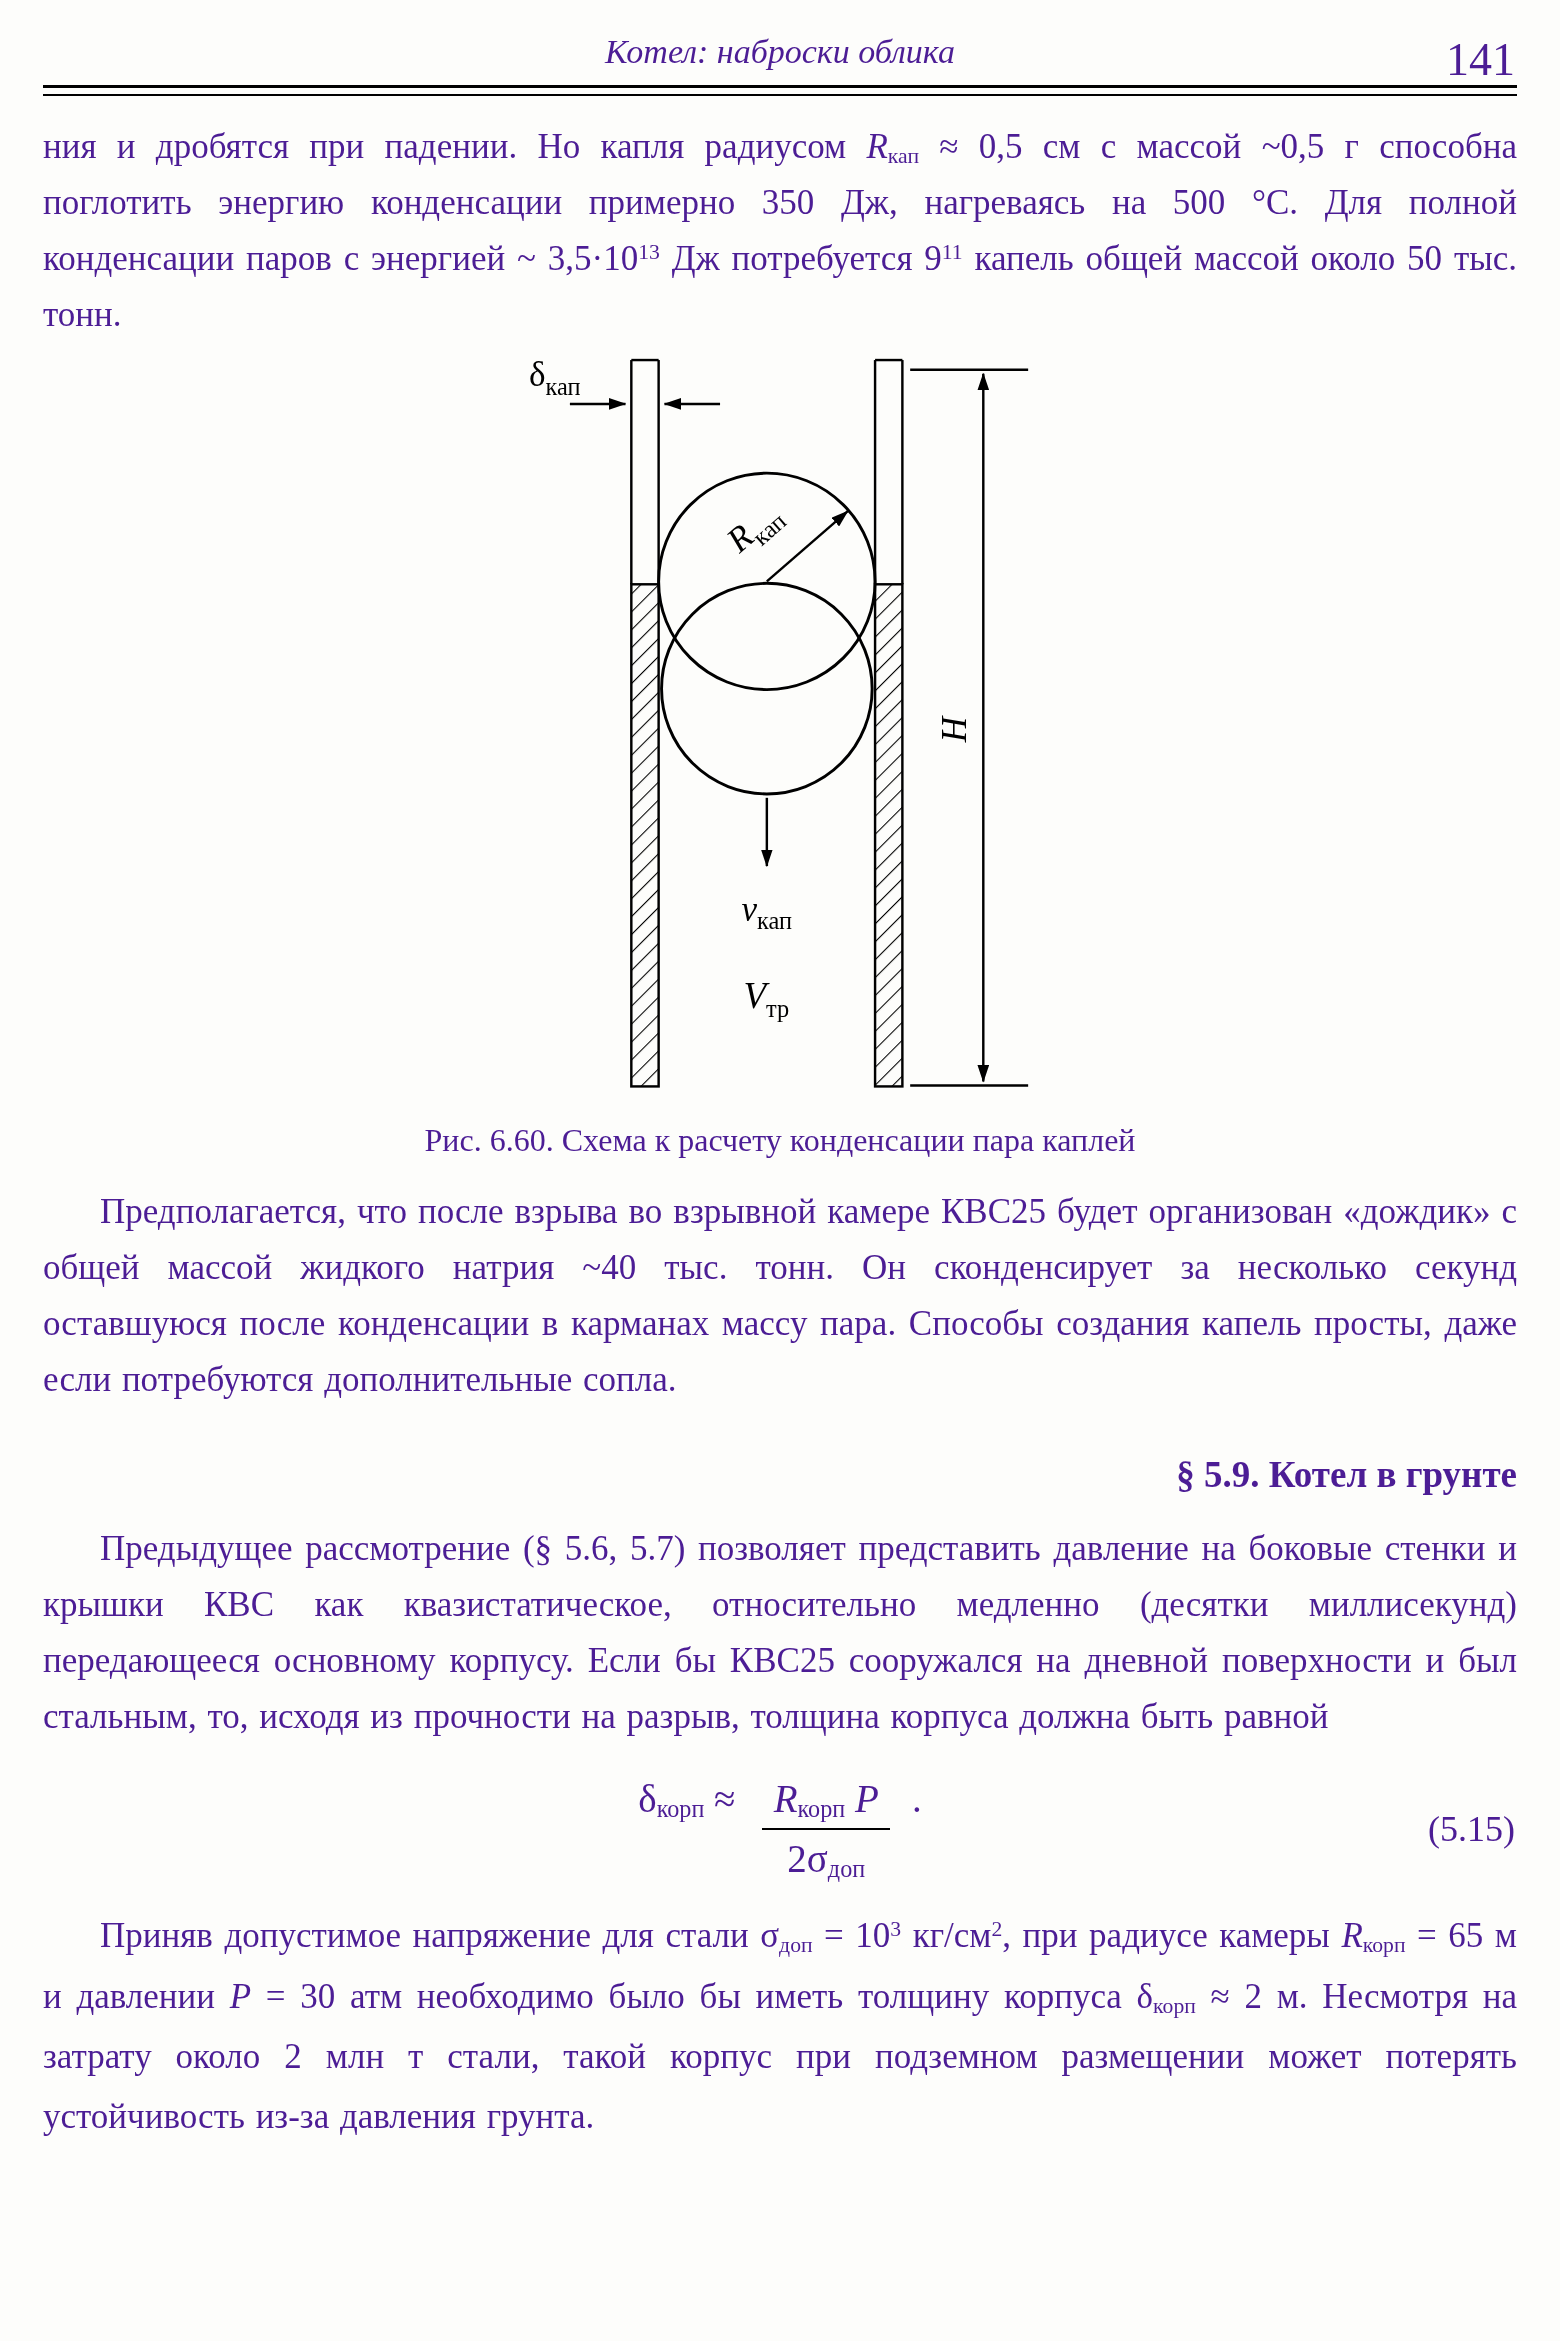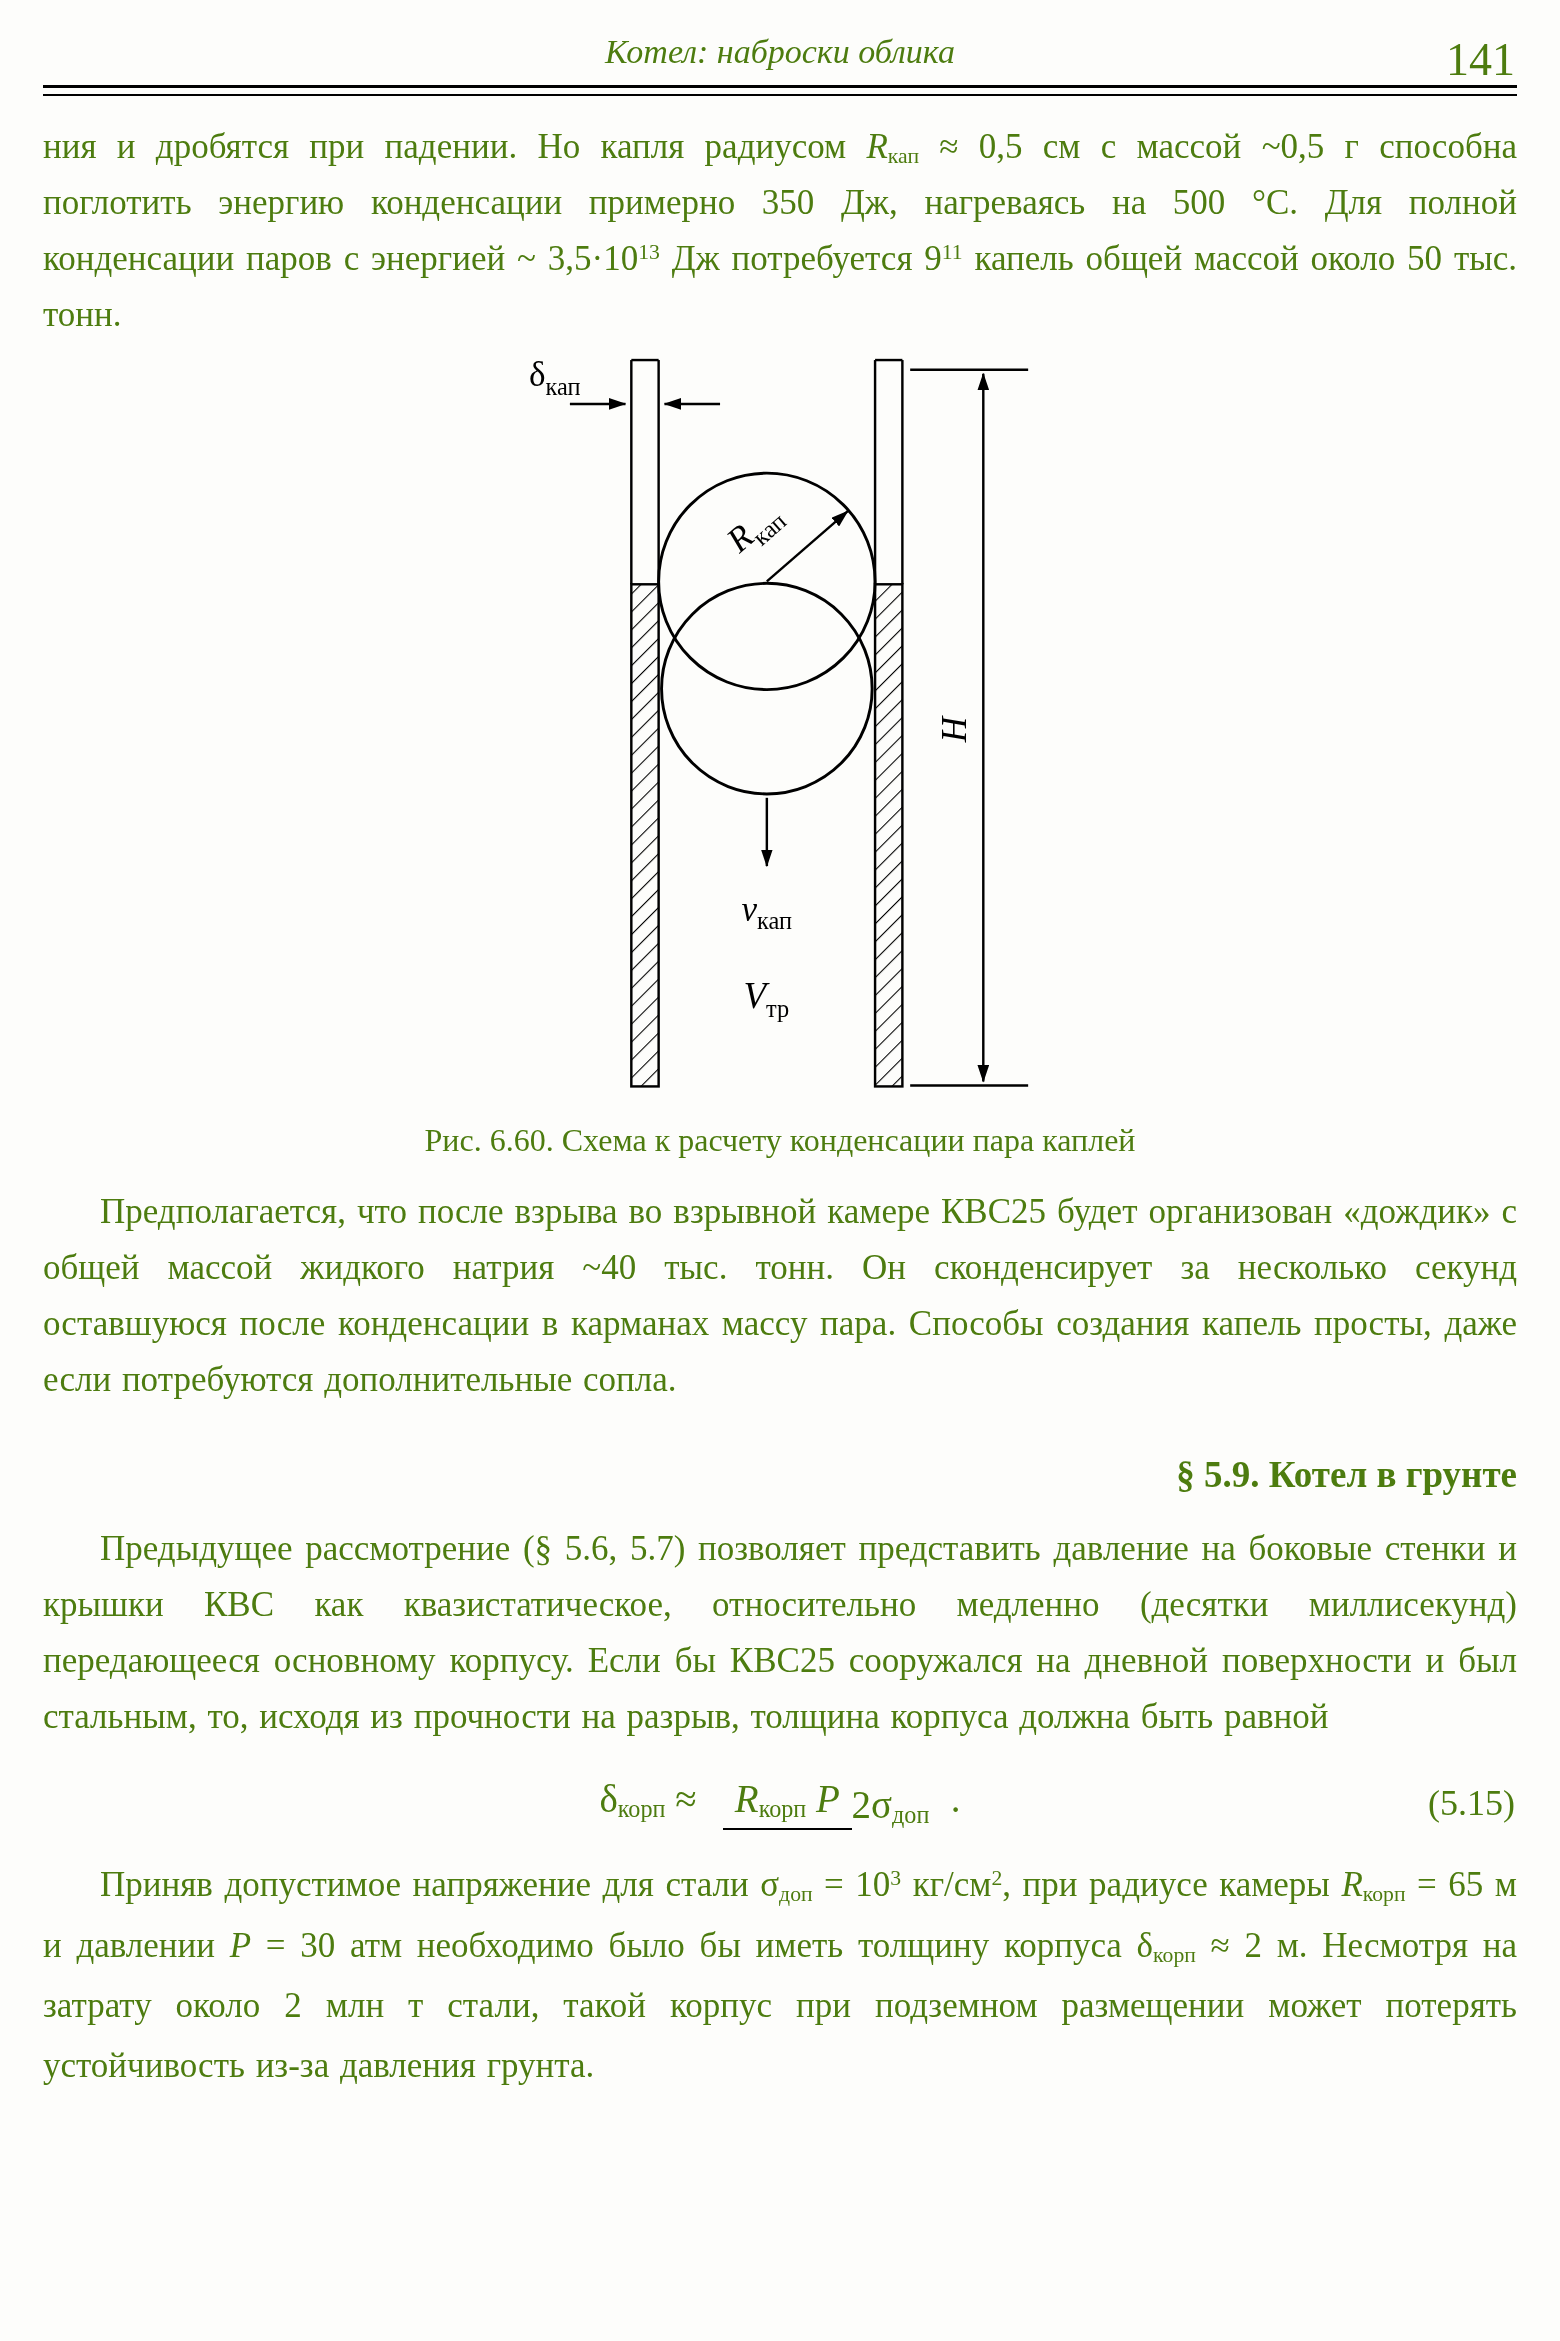--- a/index.html
+++ b/index.html
@@ -1,18 +1,18 @@
 <!DOCTYPE html>
 <html><head>
 <meta charset="utf-8">
 <style>
   html,body{margin:0;padding:0;background:#d9d9d9;}
   .page{
     width:1560px;height:2342px;background:#fdfdfb;box-sizing:border-box;
-    padding:33px 43px 0;font-family:"Liberation Serif",serif;color:#4d7c0f;
+    padding:33px 43px 0;font-family:"Liberation Serif",serif;color:#4c1d95;
     overflow:hidden;position:relative;margin:0 auto;
   }
   .header{position:relative;height:49px;}
   .header-title{display:block;text-align:center;font-style:italic;font-size:34px;}
   .page-num{position:absolute;right:2px;top:0;font-size:46px;}
   .double-rule{height:5.9px;border-top:3.9px solid #000;border-bottom:2px solid #000;margin-top:2.9px;}
 
   .body-text{font-size:35px;line-height:1.6;text-align:justify;margin:25px 0 0;text-indent:57px;word-spacing:2px;}
   .body-text.no-indent{text-indent:0;margin-top:23.4px;}
   .body-text.loose{line-height:1.72;}
@@ -21,21 +21,21 @@
   i{font-style:italic;}
 
   .figure{text-align:center;margin-top:13.7px;}
   .figure svg{display:inline-block;}
   .caption{font-size:32px;margin-top:9.8px;}
 
   .section-heading{font-size:37px;font-weight:bold;text-align:right;margin:45px 0 0;font-family:"Liberation Serif",serif;}
 
   .equation-row{position:relative;display:flex;justify-content:center;align-items:center;margin:31px 0 3.9px;font-size:39px;}
   .eq-lhs{margin-right:9px;white-space:nowrap;}
-  .fraction{display:inline-flex;margin:0 7.8px;}
+  .fraction{display:inline-flex;flex-direction:column;align-items:center;margin:0 7.8px;}
   .fraction .num{padding:0 11.7px 7.8px;border-bottom:2.9px solid #000;white-space:nowrap;}
   .fraction .den{padding-top:5.9px;white-space:nowrap;}
   .eq-period{margin-left:3.9px;}
   .eq-number{position:absolute;right:2px;top:50%;transform:translateY(-50%);font-size:36px;}
 
   svg text{font-family:"Liberation Serif",serif;font-size:36px;fill:#000;}
 </style>
 </head>
 <body>
 

